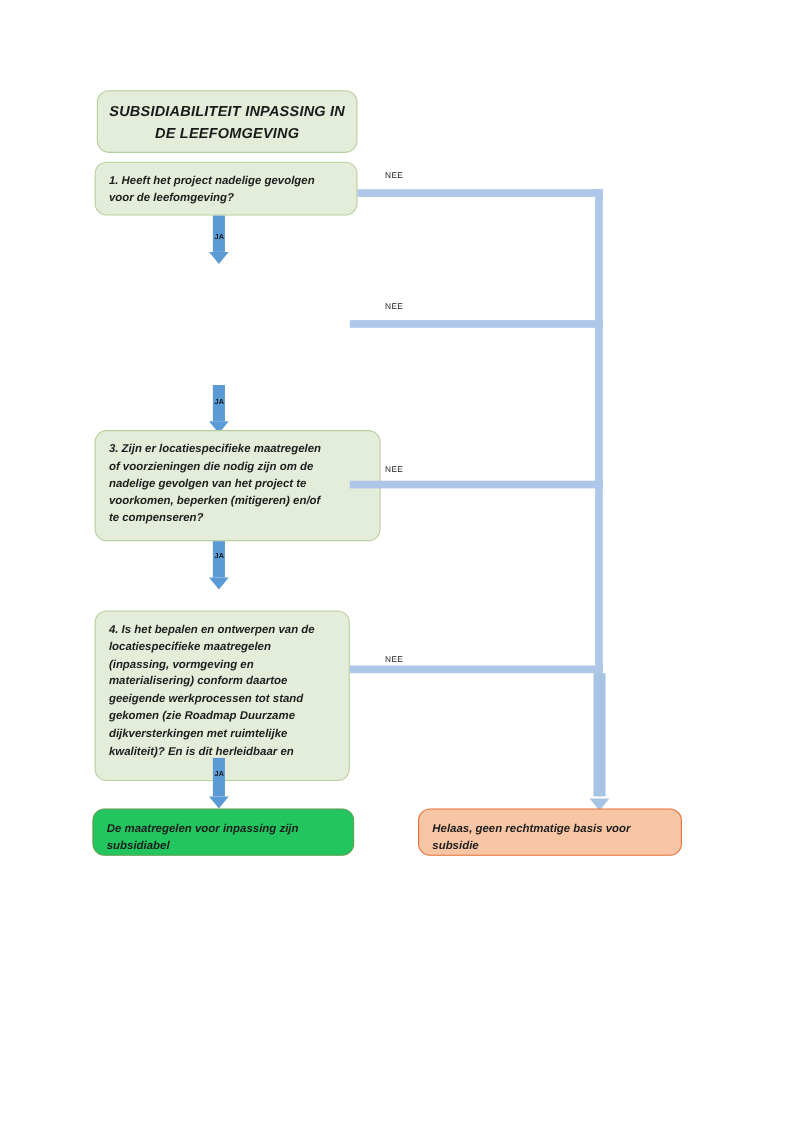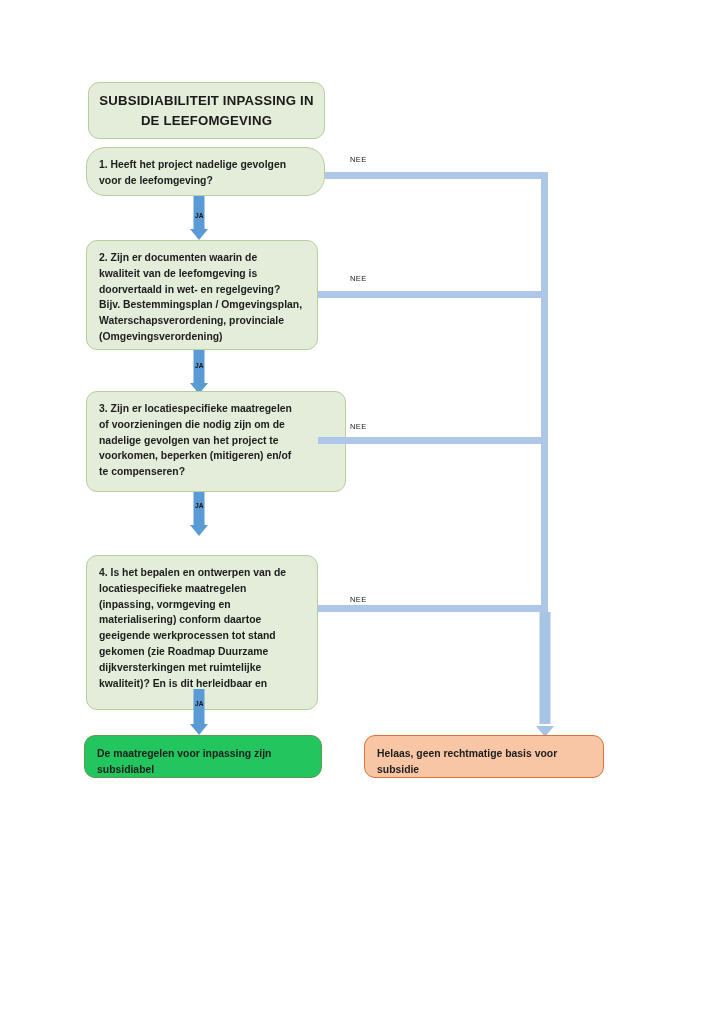--- a/index.html
+++ b/index.html
@@ -29,20 +29,21 @@
     box-sizing: border-box;
     border-radius: 11px;
     display: flex;
     align-items: center;
   }
 
   .node .node-text {
     display: block;
     width: 100%;
     white-space: pre-line;
+    font-style: italic;
   }
 
   
   .title-box {
     background: #e4ecda;
     border: 1px solid #b7cf9c;
     justify-content: center;
     text-align: center;
   }
   .title-box .node-text {
@@ -154,42 +155,34 @@
 </head>
 <body>
 
 <div id="flowchart-canvas">
 
   <div class="node title-box" style="left:88px; top:82px; width:237px; height:57px;">
     <span class="node-text">SUBSIDIABILITEIT INPASSING IN
 DE LEEFOMGEVING</span>
   </div>
 
-  <div class="node question-box" style="left:86px; top:147px; width:239px; height:49px;border-radius:19px;">
+  <div class="node question-box" style="left:86px; top:147px; width:239px; height:49px;">
     <span class="node-text">1. Heeft het project nadelige gevolgen
 voor de leefomgeving?</span>
   </div>
 
   <div class="conn arrow-down" style="left:188px; top:196px; width:22px; height:44px;">
     <div class="shaft" style="height:33px;"></div>
     <div class="head"></div>
   </div>
   <span class="edge-label edge-label-ja" style="left:195px; top:212px;">JA</span>
 
   <div class="hline" style="left:325px; top:172px; width:223px;"></div>
   <span class="edge-label" style="left:350px; top:155px;">NEE</span>
 
-  <div class="node question-box" style="left:86px; top:240px; width:232px; height:110px;">
-    <span class="node-text">2. Zijn er documenten waarin de
-kwaliteit van de leefomgeving is
-doorvertaald in wet- en regelgeving?
-Bijv. Bestemmingsplan / Omgevingsplan,
-Waterschapsverordening, provinciale
-(Omgevingsverordening)</span>
-  </div>
 
   <div class="conn arrow-down" style="left:188px; top:350px; width:22px; height:44px;">
     <div class="shaft" style="height:33px;"></div>
     <div class="head"></div>
   </div>
   <span class="edge-label edge-label-ja" style="left:195px; top:362px;">JA</span>
 
   <div class="hline" style="left:318px; top:291px; width:230px;"></div>
   <span class="edge-label" style="left:350px; top:274px;">NEE</span>
 
@@ -234,18 +227,18 @@
   <div class="conn arrow-down arrow-down-light" style="left:534px; top:612px; width:22px; height:125px;">
     <div class="shaft" style="height:112px;"></div>
     <div class="head"></div>
   </div>
 
   <div class="node result-green" style="left:84px; top:735px; width:238px; height:43px;">
     <span class="node-text">De maatregelen voor inpassing zijn
 subsidiabel</span>
   </div>
 
-  <div class="node result-orange" style="left:364px; top:735px; width:240px; height:43px;">
+  <div class="node result-orange" style="left:380px; top:735px; width:240px; height:43px;">
     <span class="node-text">Helaas, geen rechtmatige basis voor
 subsidie</span>
   </div>
 
 </div>
 
 </body></html>

